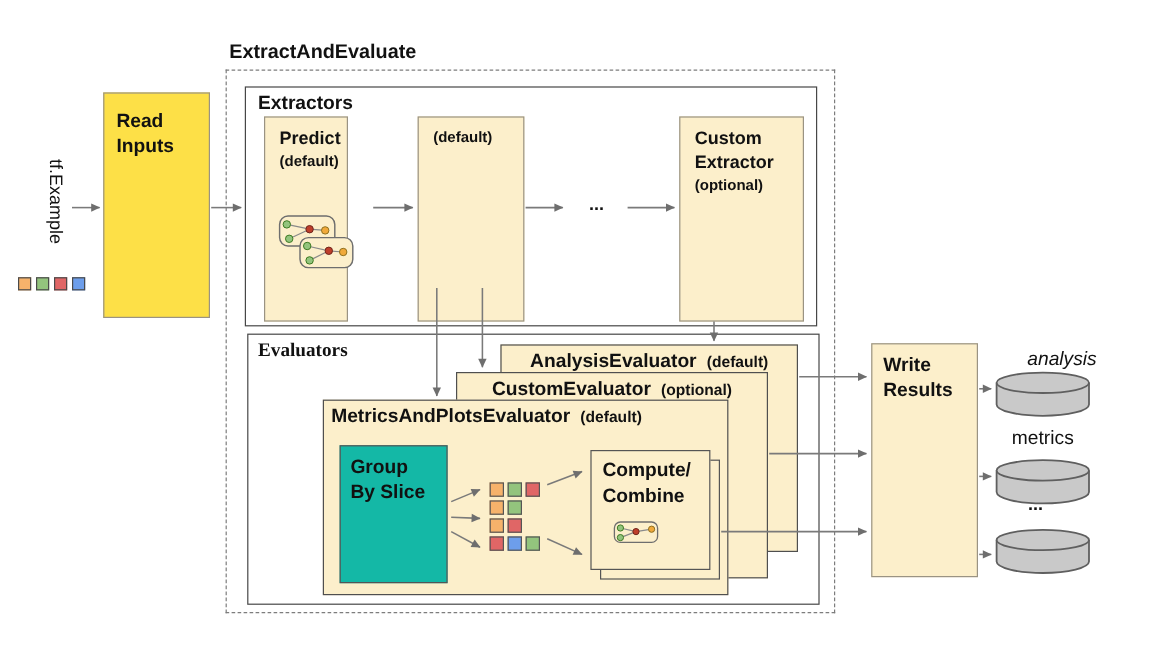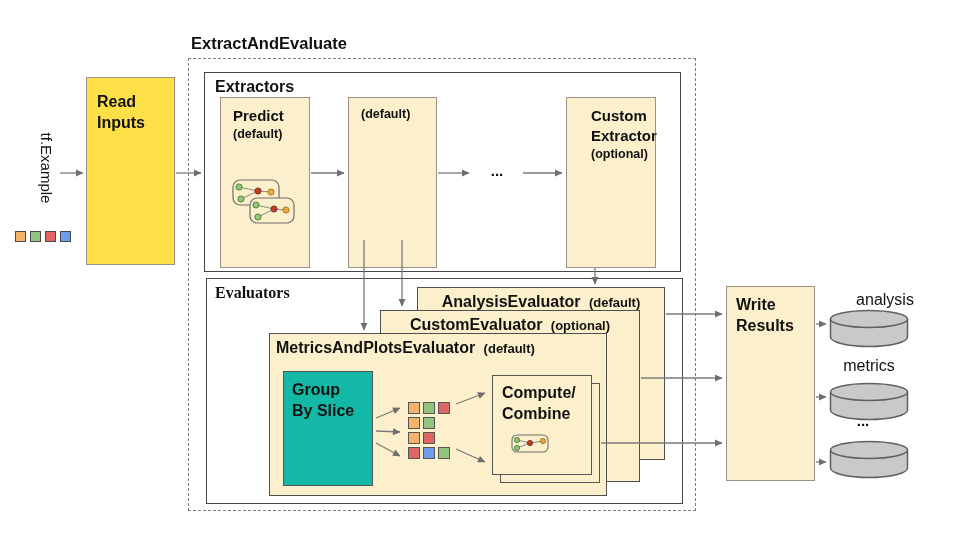--- a/index.html
+++ b/index.html
@@ -28,23 +28,23 @@
   #legend .sq{width:11px;height:11px;box-sizing:border-box;border:1.5px solid #4a4a4a;}
 
   #readBox{left:86px;top:77px;width:89px;height:188px;padding:13px 0 0 10px;}
   #mainTitle{left:191px;top:33px;font-size:16.5px;}
   #dashedBox{left:188px;top:58px;width:508px;height:453px;box-sizing:border-box;
              border:1.6px dashed #7d7d7d;}
 
   
   #extractorsBox{left:204px;top:72px;width:477px;height:200px;box-sizing:border-box;}
   #extractorsBox .lbl{position:absolute;left:10px;top:3px;}
-  #predictBox{left:220px;top:97px;width:90px;height:171px;padding:8px 0 0 12px;}
+  #predictBox{left:220px;top:97px;width:70px;height:171px;padding:8px 0 0 12px;}
   #sliceBox{left:348px;top:97px;width:89px;height:171px;padding:8px 0 0 12px;}
-  #customExtBox{left:566px;top:97px;width:90px;height:171px;padding:8px 0 0 24px;}
+  #customExtBox{left:566px;top:97px;width:104px;height:171px;padding:8px 0 0 12px;}
   #extEllipsis{left:481px;top:162px;width:32px;text-align:center;font-size:15px;font-weight:bold;}
   #predictIcon{left:229px;top:173px;}
   
   #evaluatorsBox{left:206px;top:278px;width:477px;height:226px;box-sizing:border-box;}
   #evaluatorsBox .lbl{position:absolute;left:8px;top:3px;font-family:Liberation Serif, serif;}
   #analysisEval{left:417px;top:287px;width:248px;height:173px;z-index:2;text-align:center;padding-top:3px;}
   #customEval{left:380px;top:310px;width:260px;height:172px;z-index:3;text-align:center;padding-top:3px;}
   #metricsEval{left:269px;top:333px;width:338px;height:163px;z-index:4;text-align:left;padding:3px 0 0 6px;}
   #groupBox{left:283px;top:371px;width:90px;height:115px;z-index:5;padding:7px 0 0 8px;}
   #computeShadow{left:500px;top:383px;width:100px;height:100px;z-index:5;}
@@ -53,21 +53,21 @@
   #sliceGrid{left:408px;top:402px;z-index:6;}
   #sliceGrid .row{display:flex;gap:3px;margin-bottom:3px;height:12px;}
   #sliceGrid .sq{width:12px;height:12px;box-sizing:border-box;border:1.2px solid #555;}
 
   
   #writeBox{left:726px;top:286px;width:89px;height:195px;padding:7px 0 0 9px;}
   .cyl{width:80px;height:40px;}
   #cyl1{left:829px;top:309px;}
   #cyl2{left:829px;top:382px;}
   #cyl3{left:829px;top:440px;}
-  #outLabel1{left:845px;top:291px;width:80px;font-size:16px;text-align:center;}
+  #outLabel1{left:845px;top:291px;width:80px;font-size:16px;text-align:center;font-style:italic;}
   #outLabel2{left:833px;top:357px;width:72px;font-size:16px;text-align:center;}
   #outLabel3{left:833px;top:412px;width:60px;font-size:15px;font-weight:bold;text-align:center;}
 
   #overlay{position:absolute;left:0;top:0;z-index:10;pointer-events:none;}
   svg{display:block;}
 </style>
 </head>
 <body>
 
 <div class="stage">

